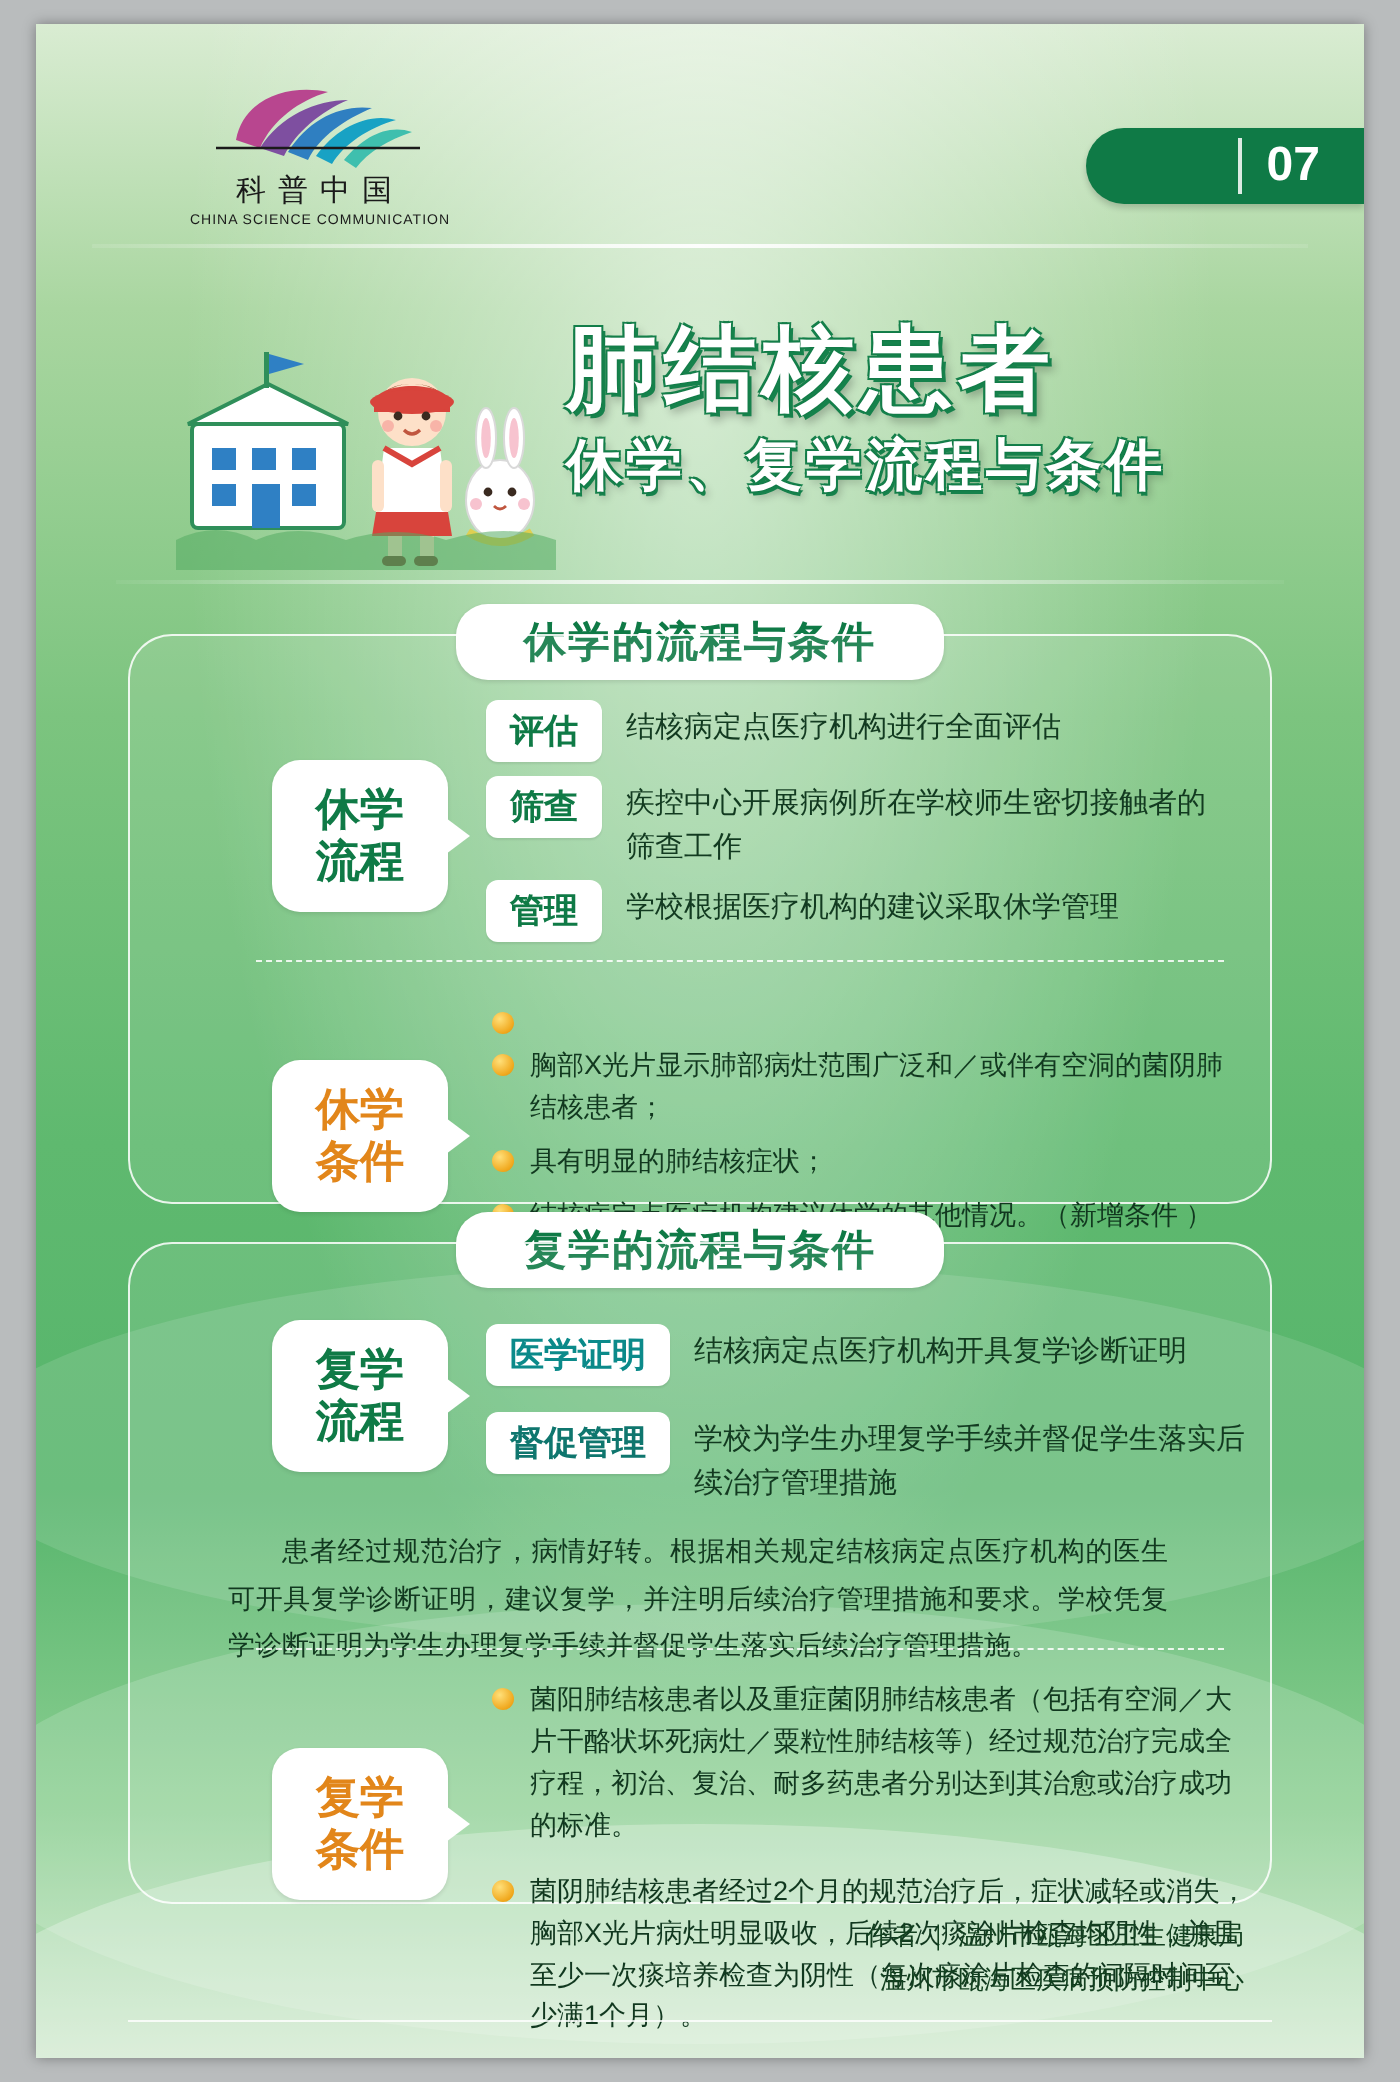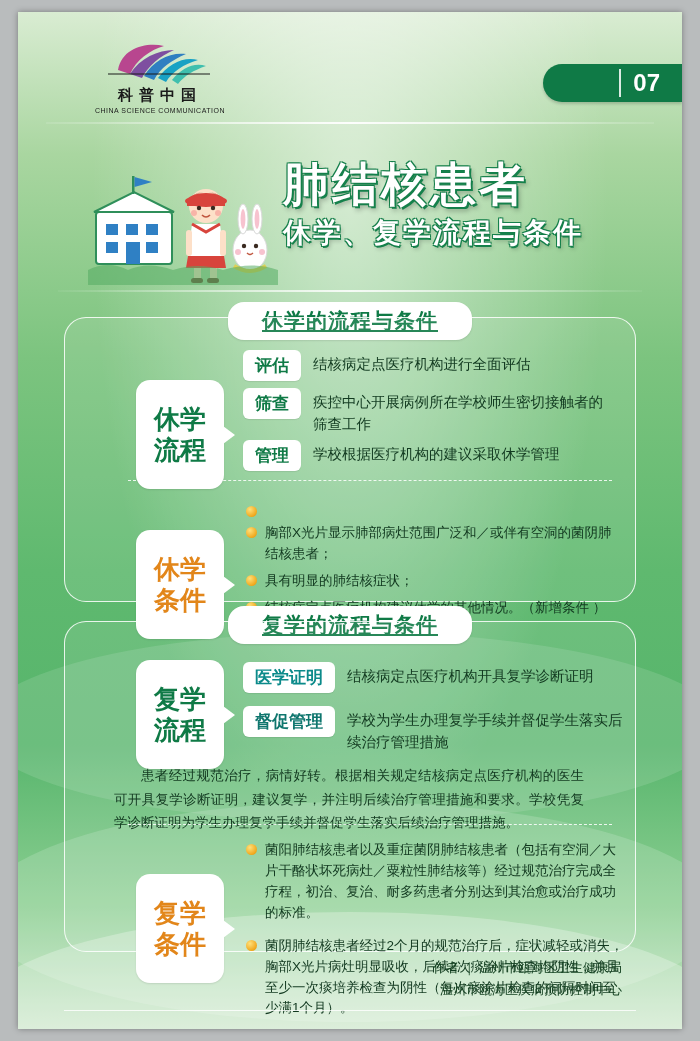--- a/index.html
+++ b/index.html
@@ -35,21 +35,21 @@
   .header {
     position: absolute; left: 0; top: 0; width: 100%; height: 112px;
   }
   .logo {
     position: absolute; left: 62px; top: 28px;
     width: 160px; text-align: center;
   }
   .logo-mark { width: 120px; height: 44px; margin: 0 auto; display: block; }
   .logo-cn {
     font-size: 15px; color: #1a1a1a; letter-spacing: 6px;
-    font-weight: bold; margin-top: 2px;
+    font-weight: normal; margin-top: 2px;
   }
   .logo-en {
     font-size: 7px; color: #1a1a1a; letter-spacing: 0.5px; margin-top: 2px;
   }
   .ribbon {
     position: absolute; right: 0; top: 52px;
     height: 38px;
     background: #0f7a46;
     border-radius: 19px 0 0 19px;
     padding: 0 22px 0 28px;
@@ -96,39 +96,38 @@
   
   .section-banner {
     position: absolute; left: 50%; transform: translateX(-50%);
     background: #ffffff;
     border-radius: 16px;
     padding: 5px 34px;
     font-size: 21px; font-weight: bold; color: #0f7a46;
     letter-spacing: 1px;
     box-shadow: 0 1px 2px rgba(0,0,0,0.12);
     white-space: nowrap;
-    text-decoration: underline;
   }
   .panel {
     position: absolute; left: 46px; right: 46px;
     border: 1px solid rgba(255,255,255,0.85);
     border-radius: 22px;
     background: rgba(255,255,255,0.10);
   }
 
   
   .pill {
     position: absolute;
     background: #ffffff;
     border-radius: 14px;
-    padding: 24px 14px;
+    padding: 12px 14px;
     text-align: center;
     color: #0f7a46;
     font-weight: bold;
-    font-size: 26px;
+    font-size: 22px;
     line-height: 1.18;
     box-shadow: 0 1px 2px rgba(0,0,0,0.10);
   }
   .pill .l2 { display: block; }
   .pill.orange { color: #e2861a; }
   .pill::after {
     content: "";
     position: absolute; right: -11px; top: 50%;
     transform: translateY(-50%);
     border-top: 9px solid transparent;

